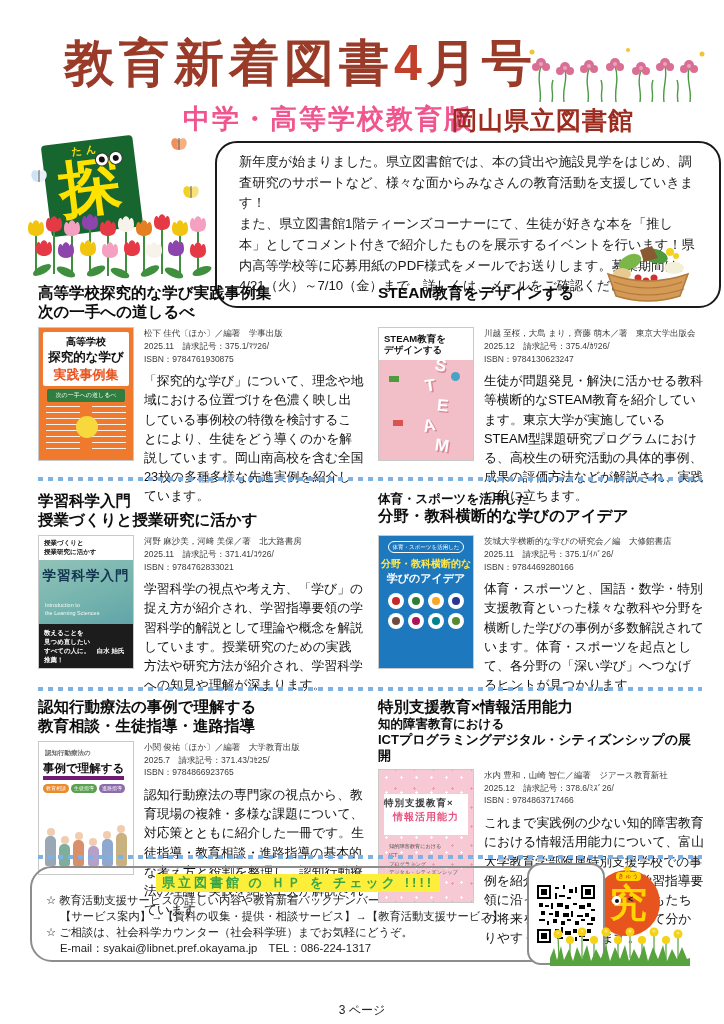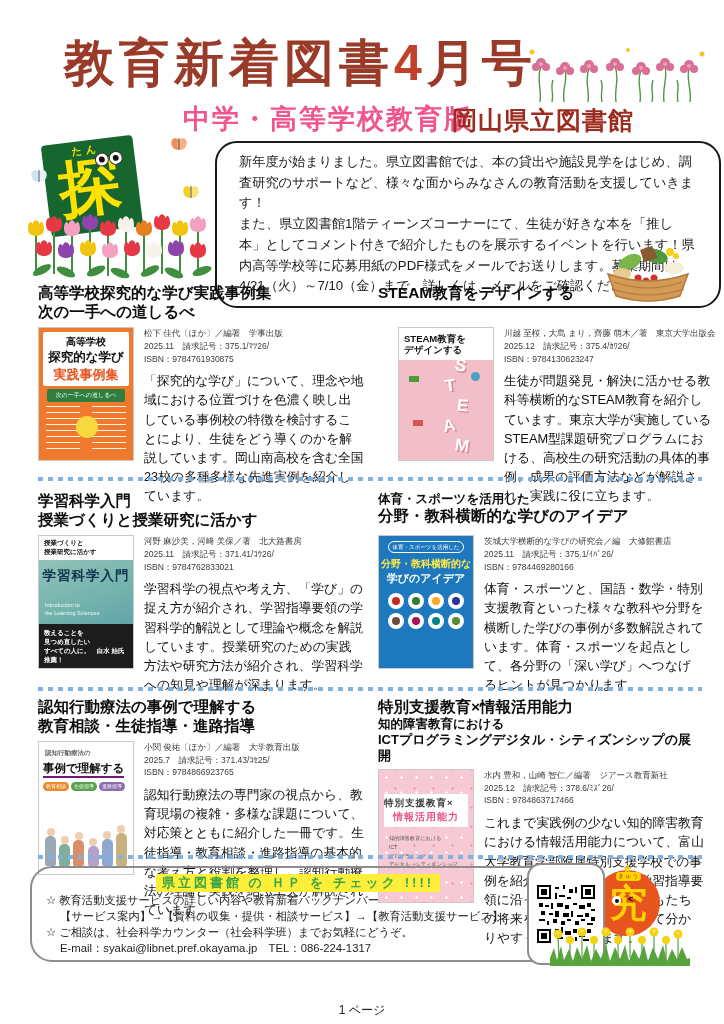--- a/index.html
+++ b/index.html
@@ -49,21 +49,21 @@
   .c1{background:#ef7a2e;}
   .c1-panel{margin:4px 4px 0;background:#fff;border-radius:2px;padding:3px 0 2px;}
   .c1-top{text-align:center;font-size:10px;font-weight:bold;}
   .c1-m1{text-align:center;font-size:12.5px;font-weight:900;}
   .c1-m2{text-align:center;font-size:13px;font-weight:900;color:#e8531f;}
   .c1-banner{margin:3px 8px 0;background:#2f7d3f;color:#fff;font-size:6px;text-align:center;padding:2px 0;border-radius:2px;}
   .c1-lines{position:absolute;bottom:6px;width:34px;height:48px;background:repeating-linear-gradient(180deg,rgba(255,255,255,.9) 0 1.5px,transparent 1.5px 6px);}
   .c1-lines.l{left:7px;} .c1-lines.r{right:7px;}
   .c1-badge{position:absolute;left:37px;bottom:22px;width:22px;height:22px;border-radius:50%;background:#f7d83d;}
   
-  .c2{background:#f2bfc9;margin-left:20px;}
+  .c2{background:#f2bfc9;}
   .c2-head{background:#fff;padding:5px 5px 4px;font-size:9.5px;font-weight:900;line-height:1.2;}
   .c2-l{position:absolute;font-weight:900;color:#fff;text-shadow:1.5px 1.5px 0 #d98a9a;font-size:17px;}
   .c2-a1{position:absolute;width:10px;height:6px;background:#4e9a3c;left:10px;top:48px;}
   .c2-a2{position:absolute;width:9px;height:9px;border-radius:50%;background:#4aa3c7;left:72px;top:44px;}
   .c2-a3{position:absolute;width:10px;height:6px;background:#d9544f;left:14px;top:92px;}
   
   .c3{background:linear-gradient(160deg,#9ec9bd 0%,#6fb0ac 55%,#4e93a8 100%);}
   .c3-top{background:#fff;font-size:6.5px;font-weight:bold;padding:3px 5px;line-height:1.35;}
   .c3-main{font-family:"Liberation Serif","DejaVu Serif",serif;font-size:13.5px;font-weight:bold;color:#12364f;text-align:center;margin-top:7px;letter-spacing:1px;}
   .c3-sub{font-size:5.5px;color:#f0f8f5;margin:16px 0 0 6px;line-height:1.5;}
@@ -75,34 +75,34 @@
   .c4-m2{color:#fff;font-weight:900;font-size:11px;text-align:center;}
   .c4-grid{display:grid;grid-template-columns:repeat(4,16px);gap:4px;justify-content:center;margin-top:7px;}
   .c4-dot{width:16px;height:16px;border-radius:50%;background:#fff;position:relative;}
   .c4-dot::after{content:"";position:absolute;inset:4px;border-radius:50%;background:#c62828;}
   .c4-dot:nth-child(2)::after{background:#2e7d32;} .c4-dot:nth-child(3)::after{background:#f9a825;}
   .c4-dot:nth-child(4)::after{background:#283593;} .c4-dot:nth-child(5)::after{background:#6d4c41;}
   .c4-dot:nth-child(6)::after{background:#ad1457;} .c4-dot:nth-child(7)::after{background:#00838f;}
   .c4-dot:nth-child(8)::after{background:#558b2f;}
   
   .c5-top{font-size:6.5px;color:#666;font-weight:bold;margin:7px 6px 0;}
-  .c5-main{font-size:11.5px;font-weight:900;margin:1px 4px 0;border-bottom:2px solid #701a75;display:inline-block;}
+  .c5-main{font-size:11.5px;font-weight:900;margin:1px 4px 0;border-bottom:4px solid #701a75;display:inline-block;}
   .c5-badges{display:flex;gap:2px;margin:4px 4px 0;}
   .c5-badge{font-size:5px;color:#fff;border-radius:6px;padding:1.5px 3px;white-space:nowrap;}
   .c5-badge:nth-child(1){background:#e98a2b;} .c5-badge:nth-child(2){background:#59a14f;} .c5-badge:nth-child(3){background:#8d6cab;}
   .c5-kids{position:absolute;bottom:8px;left:6px;right:6px;display:flex;align-items:flex-end;justify-content:space-between;}
   .kid{width:11px;height:30px;border-radius:5px 5px 2px 2px;background:#9aa7b5;position:relative;}
   .kid::before{content:"";position:absolute;top:-8px;left:1.5px;width:8px;height:8px;border-radius:50%;background:#f0cdb0;}
   .kid:nth-child(2){background:#7fae9d;height:22px;} .kid:nth-child(3){background:#d98f6a;height:26px;}
   .kid:nth-child(4){background:#b5a0c9;height:20px;} .kid:nth-child(5){background:#8fa8d0;height:27px;}
   .kid:nth-child(6){background:#c9b27f;height:33px;}
   
   .c6{background:#f6c9d4;background-image:radial-gradient(#ffffff 1.3px,transparent 1.4px),radial-gradient(#ef9ab4 1.2px,transparent 1.3px);background-size:15px 15px,19px 19px;background-position:0 0,7px 9px;}
   .c6-l1{margin:24px 5px 0;background:#fff;font-size:9.5px;font-weight:900;color:#3c3c3c;text-align:left;letter-spacing:1px;padding-top:3px;}
-  .c6-l2{margin:0 5px;background:#fff;font-size:10px;font-weight:900;color:#e75480;text-align:center;letter-spacing:1px;padding-bottom:3px;}
+  .c6-l2{margin:0 5px;background:#fff;font-size:10px;font-weight:900;color:#e75480;text-align:center;letter-spacing:1px;padding-bottom:11px;}
   .c6-small{font-size:5.2px;color:#555;margin:7px 0 0 10px;line-height:1.7;text-align:left;}
 
   
   .footer-box{left:30px;top:866px;width:536px;height:96px;border:2px solid #8d8d8d;border-radius:22px;box-sizing:border-box;padding:4px 0 0;}
   .hp-line{text-align:center;margin-top:1px;}
   .hp-line span{display:inline-block;background:#fdee3a;color:#3aa546;font-weight:800;font-size:13px;letter-spacing:3px;padding:0 6px;}
   .fnote{font-size:11.3px;color:#222;line-height:1.42;margin-left:14px;}
   .fnote.ind{margin-left:28px;}
   .qr-box{left:527px;top:863px;width:78px;height:102px;background:#fff;border:2px solid #8d8d8d;border-radius:14px;box-sizing:border-box;display:flex;align-items:center;justify-content:center;z-index:4;}
   .mascot{left:594px;top:870px;width:66px;height:66px;z-index:2;}
@@ -557,13 +557,13 @@
   <g fill="#f8e37a">
     <circle cx="8" cy="17" r="1.5"></circle>
       <circle cx="32" cy="15" r="1.5"></circle>
       <circle cx="56" cy="15" r="1.5"></circle>
       <circle cx="80" cy="15" r="1.5"></circle>
       <circle cx="104" cy="15" r="1.5"></circle>
       <circle cx="128" cy="17" r="1.5"></circle>
   </g>
 </svg>
 
-<div class="abs page-num">1 ページ</div>
+<div class="abs page-num">3 ページ</div>
 
 </body></html>

